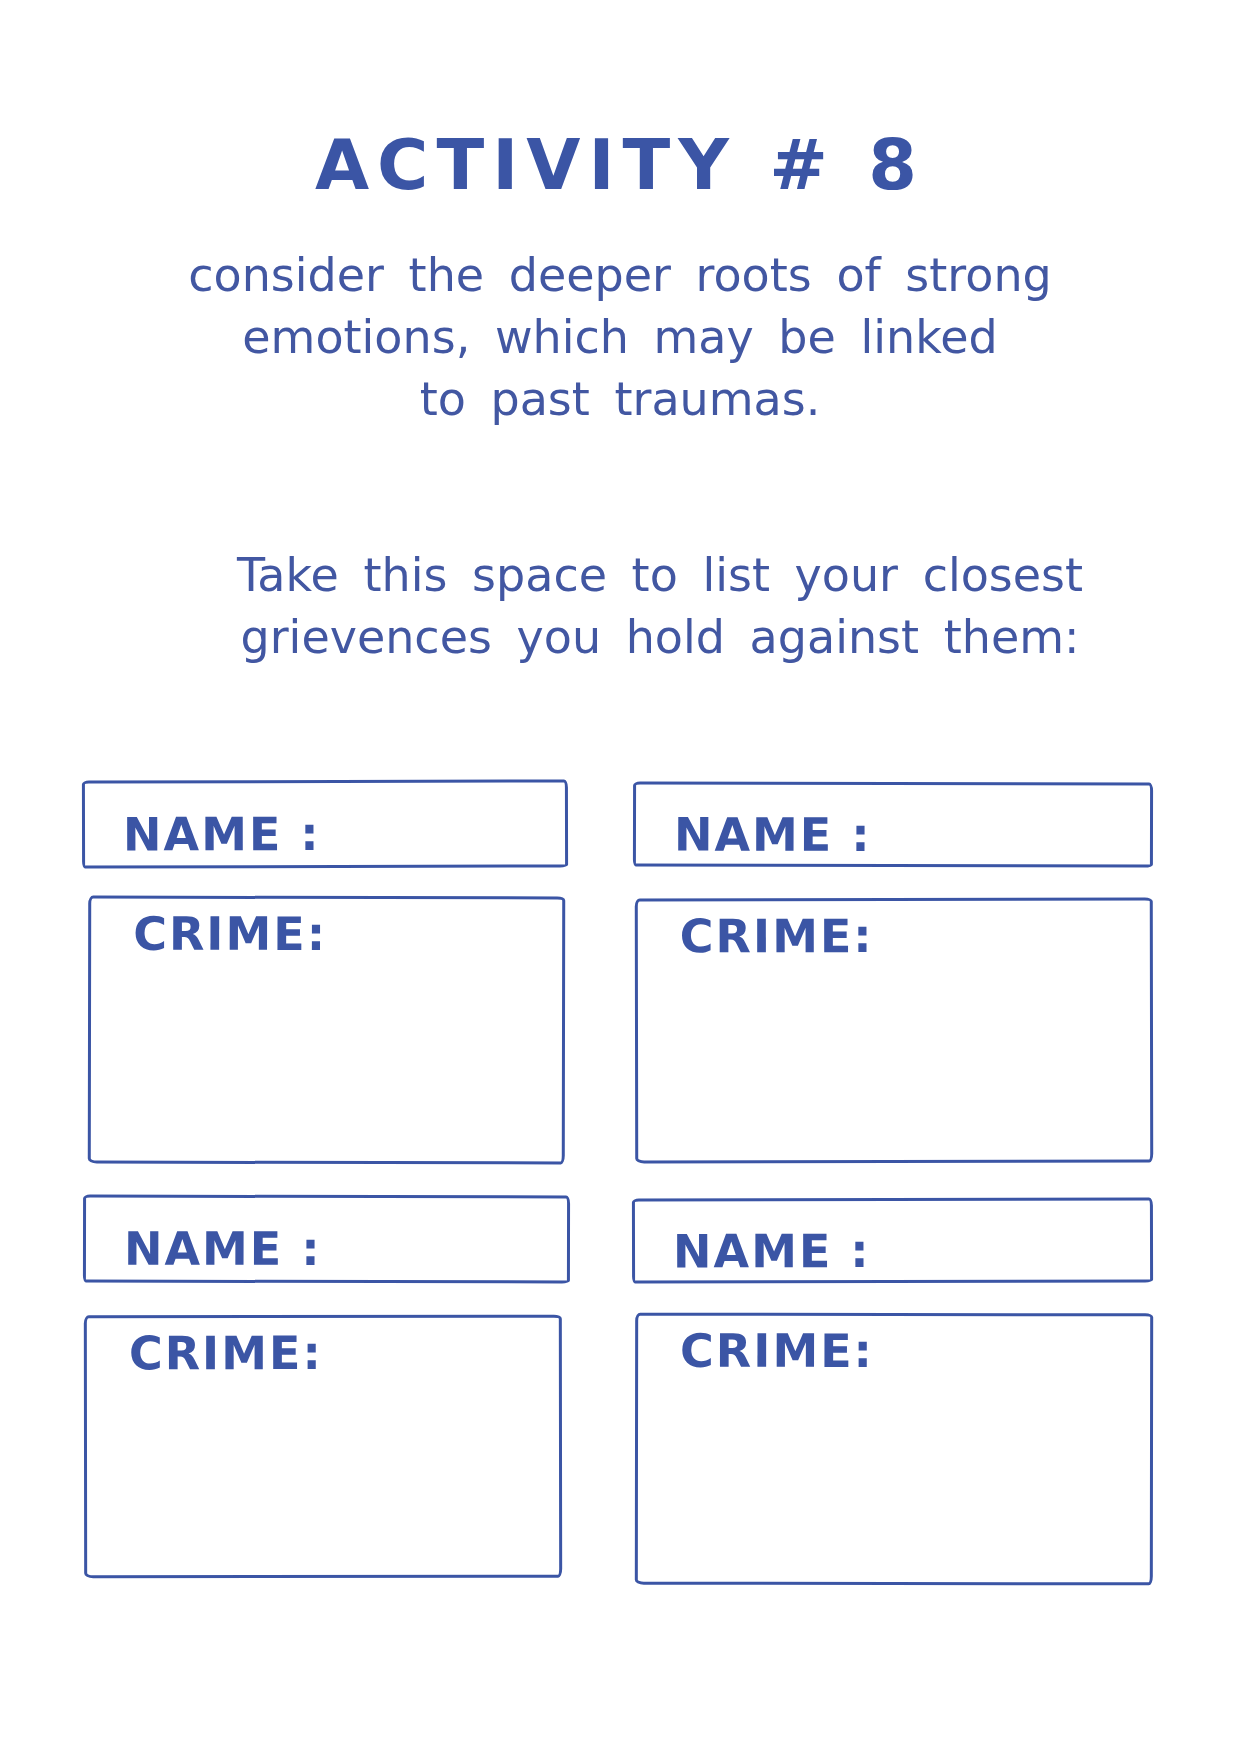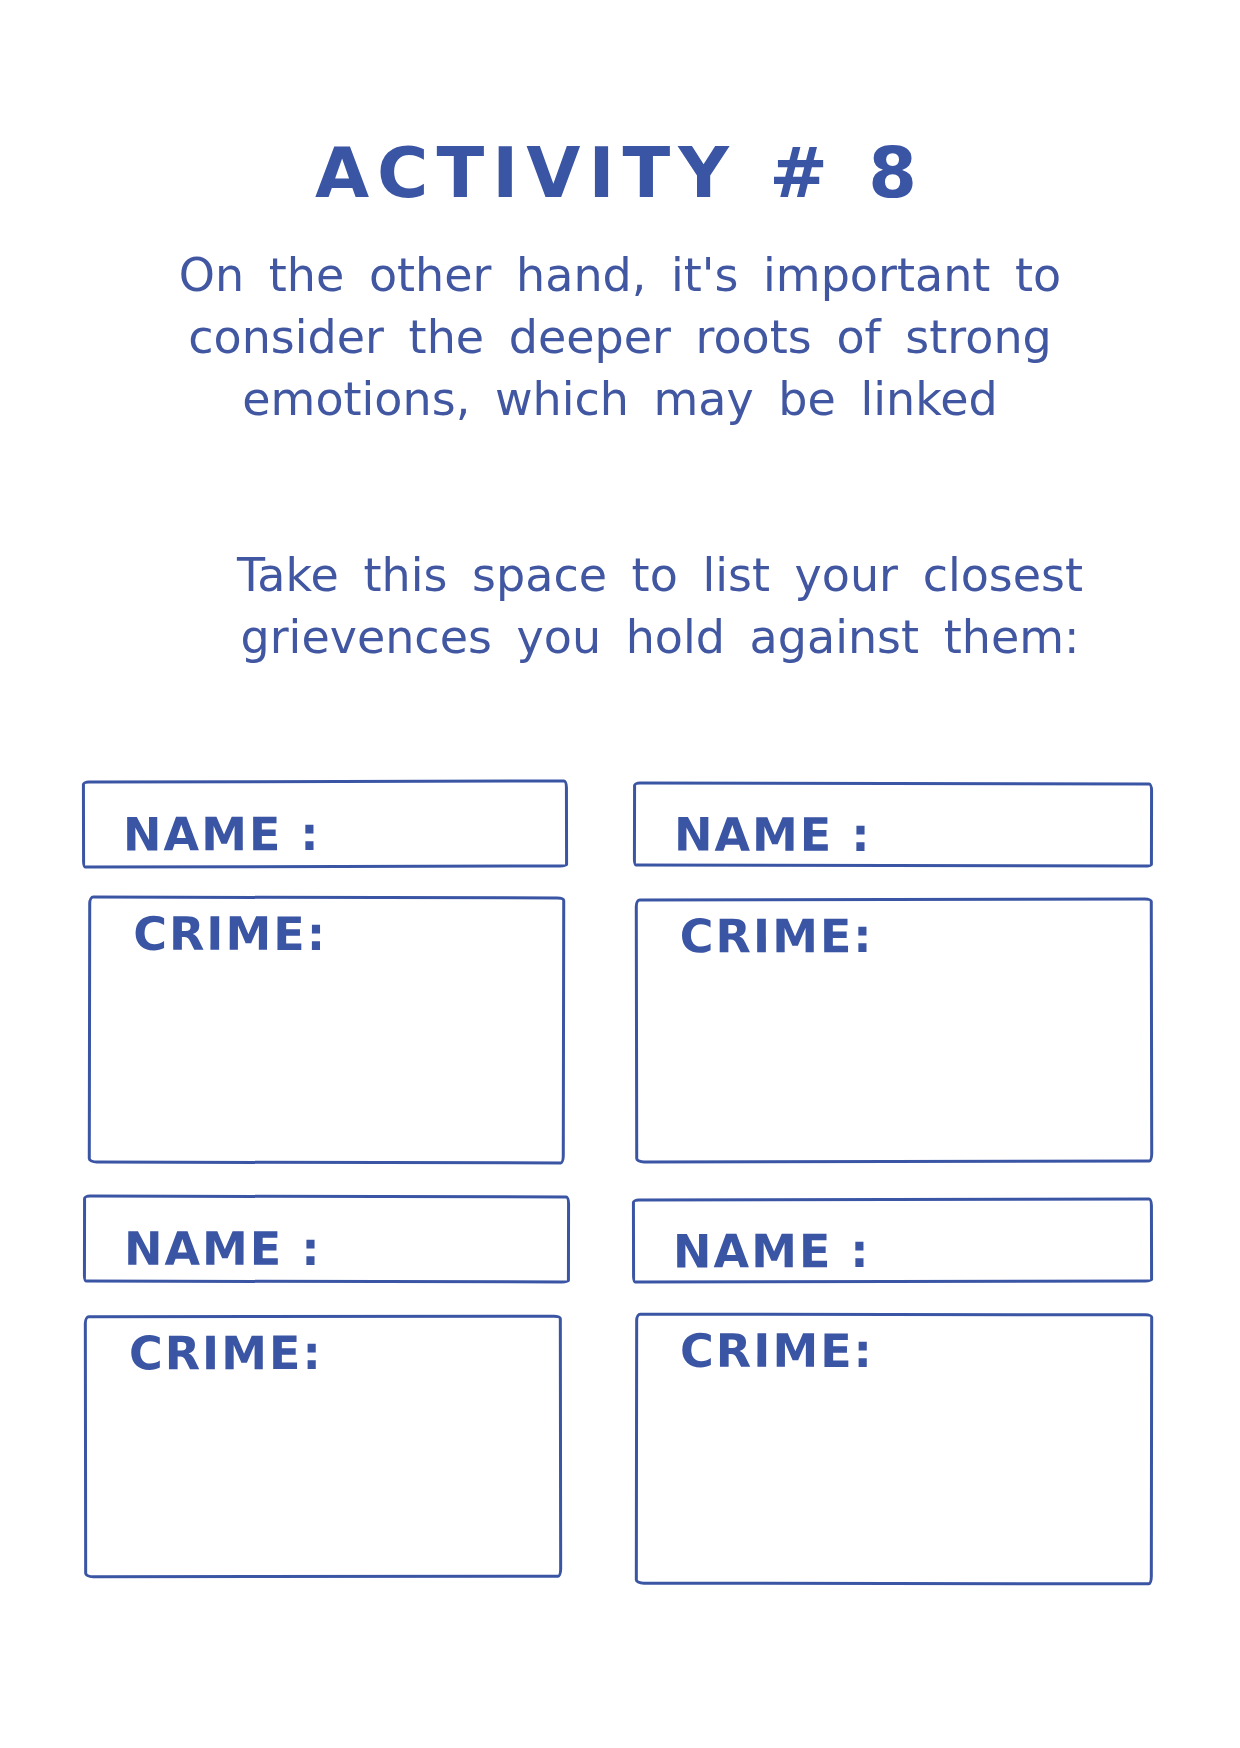--- a/index.html
+++ b/index.html
@@ -15,21 +15,21 @@
     position:relative;
     color:var(--ink);
   }
   .page{
     position:absolute;inset:0;
     background:var(--paper);
     overflow:hidden;
   }
   .title{
     position:absolute;
-    top:132px;left:0;width:100%;
+    top:124px;left:0;width:100%;
     text-align:center;
     font-size:70px;
     font-weight:bold;
     letter-spacing:8px;
     color:var(--ink);
   }
   .para{
     position:absolute;
     left:0;width:100%;
     text-align:center;
@@ -79,23 +79,23 @@
   .cb4{left:635px; top:1313px; width:518px; height:272px; transform:rotate(0.08deg);}
 </style>
 </head>
 <body>
 
 <div class="page">
 
   <h1 class="title">ACTIVITY # 8</h1>
 
   <div class="para para-intro">
-    <div class="line">On the other hand, it's important to</div>
     <div class="line">consider the deeper roots of strong</div>
     <div class="line">emotions, which may be linked</div>
+    <div class="line">to past traumas.</div>
   </div>
 
   <div class="para para-instructions">
     <div class="line">Take this space to list your closest</div>
     <div class="line">grievences you hold against them:</div>
   </div>
 
   <div class="entry">
     <div class="box name-box nb1">
       <span class="box-label">NAME :</span>

